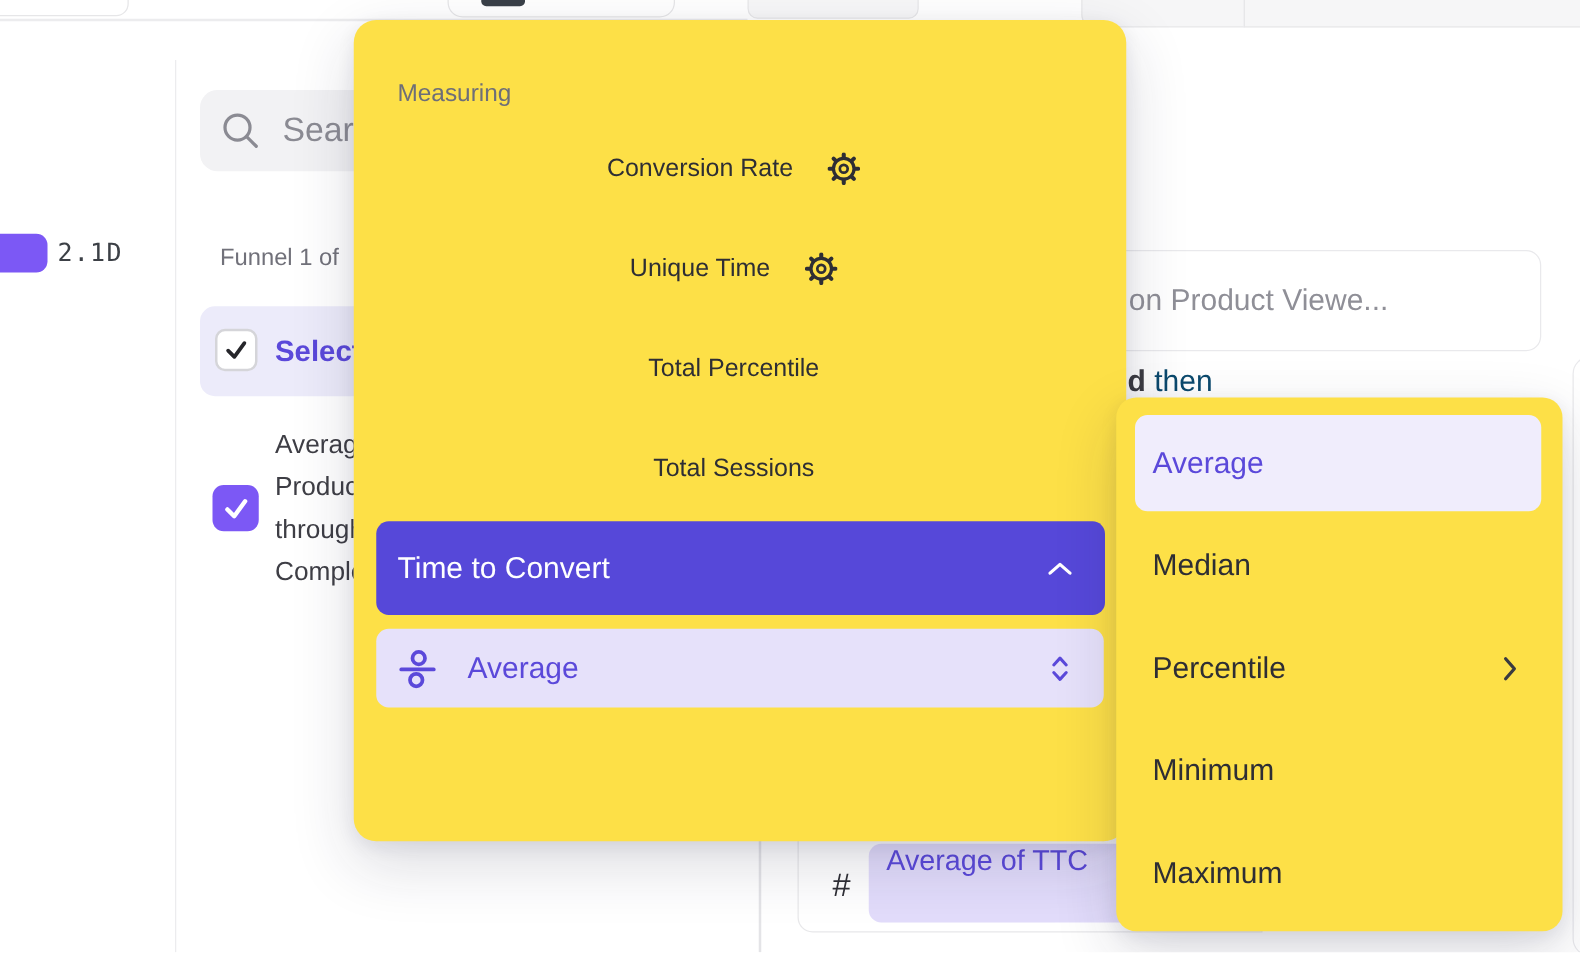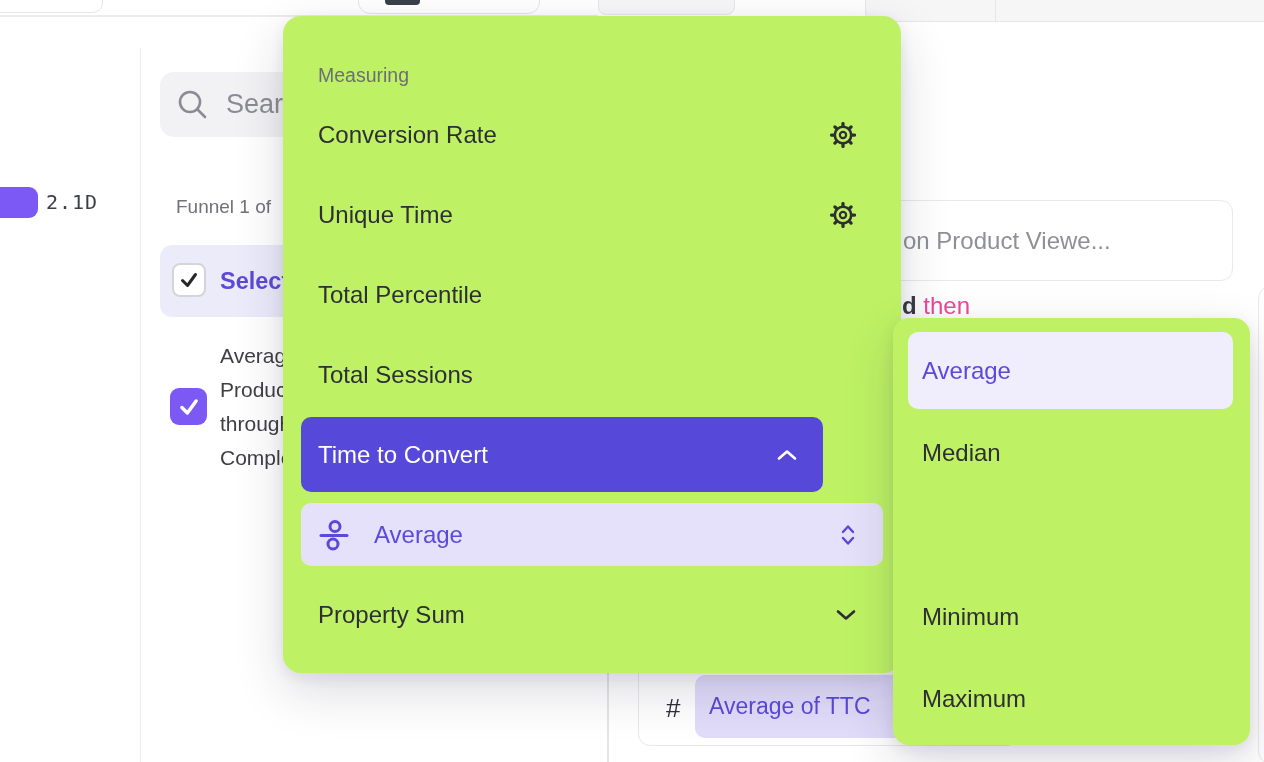--- a/index.html
+++ b/index.html
@@ -42,39 +42,39 @@
   .cb2 { left:170px; top:388px; width:37px; height:37px; background:#7c58f5; border-radius:9px;
     display:flex; align-items:center; justify-content:center; }
   .step-desc { left:220px; top:339px; width:63px; height:137px; overflow:hidden;
     font-size:21px; font-weight:500; color:#3e3e45; line-height:34px; }
   .step-desc div { white-space:nowrap; }
 
   .card1 { left:660px; top:200px; width:573px; height:81px; background:#fff; border:1.5px solid #e9e9ec; border-radius:12px; }
   .card1-label { left:903px; top:200px; height:66px; line-height:81px; font-size:24px; color:#8f8f97; white-space:nowrap; }
   .and-then { left:874px; top:284px; height:44px; line-height:44px; font-size:24px; white-space:nowrap; }
   .and-then b { font-weight:700; color:#3c3c42; }
-  .and-then span { color:#ec4899; }
+  .and-then span { color:#0c4a6e; }
   .card2 { left:1258px; top:285px; width:200px; height:480px; background:#fff; border:1.5px solid #e9e9ec; border-radius:14px; }
 
   .metric-card { left:638px; top:560px; width:372px; height:186px; background:#fff; border:1.5px solid #e8e8ea; border-radius:0 0 0 12px; }
   .hash { left:666px; top:672px; height:73px; line-height:73px; font-size:26px; font-weight:500; color:#2f2f35; }
   .pill { left:695px; top:675px; width:212px; height:63px; background:#e2dcfb; border-radius:10px;
-    display:flex; align-items:center; padding:0 14px; gap:24px; }
+    display:flex; padding:0 14px; gap:24px; }
   .pill .lbl { font-size:23px; font-weight:500; color:#5b49da; white-space:nowrap; }
 
   
-  .panel { position:absolute; background:#bef264;
+  .panel { position:absolute; background:#fde047;
     box-shadow:0 18px 50px rgba(28,28,60,.16), 0 4px 14px rgba(28,28,60,.08); }
   .measuring { left:283px; top:16px; width:618px; height:657px; border-radius:18px; z-index:10; }
   .agg { left:893px; top:318px; width:357px; height:427px; border-radius:16px; z-index:20; }
 
   .m-header { position:absolute; left:35px; top:48px; font-size:19.5px; color:#6e6e78; }
   .m-row { position:absolute; left:0; width:100%; height:80px; display:flex; align-items:center;
-    justify-content:space-between; padding:0 45px 0 35px; font-size:24px; font-weight:500; color:#2e2e34; cursor:pointer;gap:28px; }
-  .m-sel { position:absolute; left:18px; top:401px; width:522px; height:75px; background:#5648d9; border-radius:10px;
+    justify-content:center; padding:0 45px 0 35px; font-size:20px; font-weight:500; color:#2e2e34; cursor:pointer;gap:28px; }
+  .m-sel { position:absolute; left:18px; top:401px; width:583px; height:75px; background:#5648d9; border-radius:10px;
     display:flex; align-items:center; justify-content:space-between; padding:0 26px 0 17px;
     color:#ffffff; font-size:24px; font-weight:500; cursor:pointer; }
   .m-sub { position:absolute; left:18px; top:487px; width:582px; height:63px; background:#e6e1fa; border-radius:10px;
     display:flex; align-items:center; padding:0 26px 0 17px; color:#5b49da; font-size:24px; font-weight:500; cursor:pointer; }
   .m-sub .lbl { margin-left:24px; }
   .m-sub .sort { margin-left:auto; display:flex; }
 
   .a-sel { position:absolute; left:15px; top:14px; width:325px; height:77px; background:#f0edfc; border-radius:10px;
     display:flex; align-items:center; padding:0 14px; font-size:24px; font-weight:500; color:#5b49da; cursor:pointer; }
   .a-row { position:absolute; left:0; width:100%; height:82px; display:flex; align-items:center;
@@ -224,37 +224,37 @@
       </span>
       <span class="lbl">Average</span>
       <span class="icon sort">
         <svg width="18" height="24" viewBox="0 0 18 24" fill="none" stroke="#5b49da">
           <polyline points="4,9 9,3.5 14,9" stroke-width="2.4" stroke-linecap="round" stroke-linejoin="round"></polyline>
           <polyline points="4,15 9,20.5 14,15" stroke-width="2.4" stroke-linecap="round" stroke-linejoin="round"></polyline>
         </svg>
       </span>
     </div>
 
-    <div class="m-row" style="top:559px;">
-      <span>Property Sum</span>
-      <span class="icon">
-        <svg width="20" height="12" viewBox="0 0 20 12" fill="none">
-          <polyline points="2,2.5 10,9.5 18,2.5" stroke="#2e2e34" stroke-width="2.6" stroke-linecap="round" stroke-linejoin="round"></polyline>
-        </svg>
-      </span>
-    </div>
   </div>
 
   <div class="panel agg">
     <div class="a-sel">
       <span>Average</span>
     </div>
     <div class="a-row" style="top:94px;">
       <span>Median</span>
     </div>
+    <div class="a-row" style="top:176px;">
+      <span>Percentile</span>
+      <span class="icon">
+        <svg width="12" height="20" viewBox="0 0 12 20" fill="none">
+          <polyline points="2.5,2 9.5,10 2.5,18" stroke="#3a3a40" stroke-width="2.6" stroke-linecap="round" stroke-linejoin="round"></polyline>
+        </svg>
+      </span>
+    </div>
     <div class="a-row" style="top:258px;">
       <span>Minimum</span>
     </div>
     <div class="a-row" style="top:340px;">
       <span>Maximum</span>
     </div>
   </div>
 
 </div>
 

